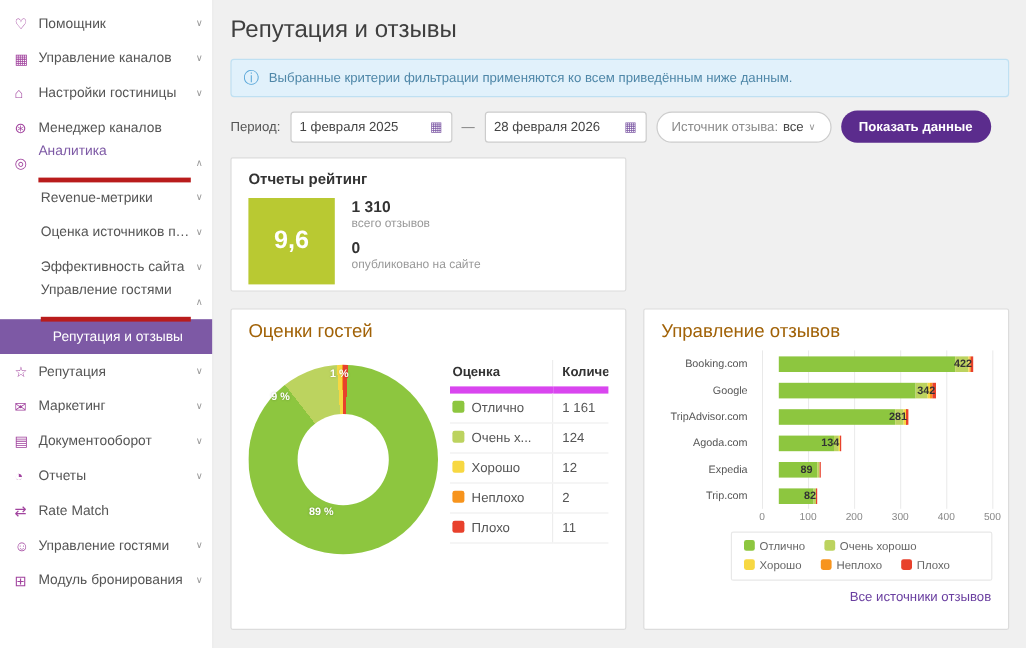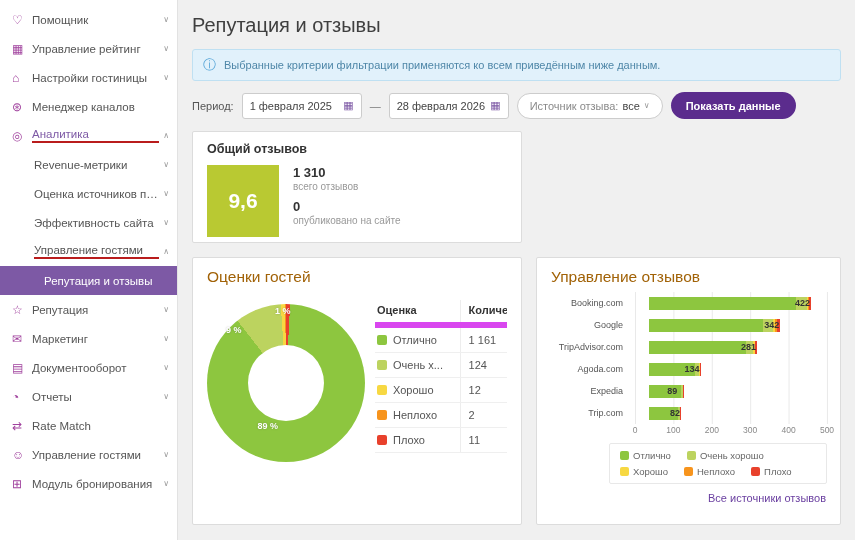--- a/index.html
+++ b/index.html
@@ -9,33 +9,33 @@
 
   
   .sidebar { width: 178px; background: #fff; border-right: 1px solid #e2e2e2; padding-top: 5px; flex: none; overflow: hidden; }
   .sb-item { display: flex; align-items: center; height: 29px; padding: 0 8px 0 12px; font-size: 11.5px; color: #555; cursor: pointer; white-space: nowrap; }
   .sb-item.lvl1 { padding-left: 34px; }
   .sb-item.lvl2 { padding-left: 44px; }
   .sb-icon { width: 20px; flex: none; color: #a1439e; font-size: 12px; }
   .sb-label { flex: 1; overflow: hidden; text-overflow: ellipsis; }
   .sb-chev { color: #9a9a9a; font-size: 8px; margin-left: 4px; }
   .sb-item.lvl0.expanded .sb-label { color: #7d59a5; }
-  .sb-label.red-underline { border-bottom: 2px solid #b91c1c; padding-bottom: 1px; }
+  .sb-label.red-underline { border-bottom: 4px solid #b91c1c; padding-bottom: 16px; }
   .sb-item.active { background: #7d59a5; }
   .sb-item.active .sb-label { color: #fff; }
 
   
   .main { flex: 1; background: #f0f0f0; padding: 12px 14px 0 14px; overflow: hidden; }
   .page-title { font-size: 20px; font-weight: 500; color: #3f3f3f; margin: 2px 0 12px; }
 
   .banner { display: flex; align-items: center; gap: 8px; background: #e1f1fb; border: 1px solid #bfe0f2; border-radius: 3px; padding: 6px 10px; font-size: 11px; color: #4f87a8; }
   .info-ic { color: #58a6d8; font-size: 13px; flex: none; }
 
   .filters { display: flex; align-items: center; gap: 8px; margin: 11px 0 12px; font-size: 11px; color: #555; }
-  .date-input { display: flex; align-items: center; justify-content: space-between; width: 120px; height: 26px; background: #fff; border: 1px solid #ccc; border-radius: 3px; padding: 0 7px; color: #444; cursor: pointer; }
+  .date-input { display: flex; align-items: center; justify-content: space-between; width: 135px; height: 26px; background: #fff; border: 1px solid #ccc; border-radius: 3px; padding: 0 7px; color: #444; cursor: pointer; }
   .cal-ic { color: #7d59a5; font-size: 11px; }
   .dash { color: #777; }
   .source-select { display: flex; align-items: center; gap: 4px; height: 26px; background: #fff; border: 1px solid #ccc; border-radius: 13px; padding: 0 12px; cursor: pointer; }
   .src-label { color: #8a8a8a; }
   .src-value { color: #444; }
   .sel-chev { color: #999; font-size: 8px; }
   .show-btn { height: 27px; padding: 0 15px; background: #5b2c8d; color: #fff; border: none; border-radius: 14px; font-size: 11px; font-weight: bold; font-family: "Liberation Sans", sans-serif; cursor: pointer; }
 
   .row { display: flex; gap: 14px; margin-bottom: 14px; }
   .card { background: #fff; border: 1px solid #dcdcdc; border-radius: 2px; padding: 10px 14px; }
@@ -88,21 +88,21 @@
 <div class="app">
   <aside class="sidebar">
     <nav id="sidebar-menu">
         <div class="sb-item lvl0">
           <span class="sb-icon">♡</span>
           <span class="sb-label">Помощник</span>
           <span class="sb-chev">∨</span>
         </div>
         <div class="sb-item lvl0">
           <span class="sb-icon">▦</span>
-          <span class="sb-label">Управление рейтинг</span>
+          <span class="sb-label">Управление каналов</span>
           <span class="sb-chev">∨</span>
         </div>
         <div class="sb-item lvl0">
           <span class="sb-icon">⌂</span>
           <span class="sb-label">Настройки гостиницы</span>
           <span class="sb-chev">∨</span>
         </div>
         <div class="sb-item lvl0">
           <span class="sb-icon">⊛</span>
           <span class="sb-label">Менеджер каналов</span>
@@ -190,21 +190,21 @@
       <div class="source-select">
         <span class="src-label">Источник отзыва:</span>
         <span class="src-value">все</span>
         <span class="sel-chev">∨</span>
       </div>
       <button class="show-btn">Показать данные</button>
     </div>
 
     <div class="row">
       <section class="card card-rating">
-        <h2 class="card-title">Общий отзывов</h2>
+        <h2 class="card-title">Отчеты рейтинг</h2>
         <div class="rating-body">
           <div class="score-box">9,6</div>
           <div>
             <div class="stat-num">1 310</div>
             <div class="stat-cap">всего отзывов</div>
             <div class="stat-num">0</div>
             <div class="stat-cap">опубликовано на сайте</div>
           </div>
         </div>
       </section>

